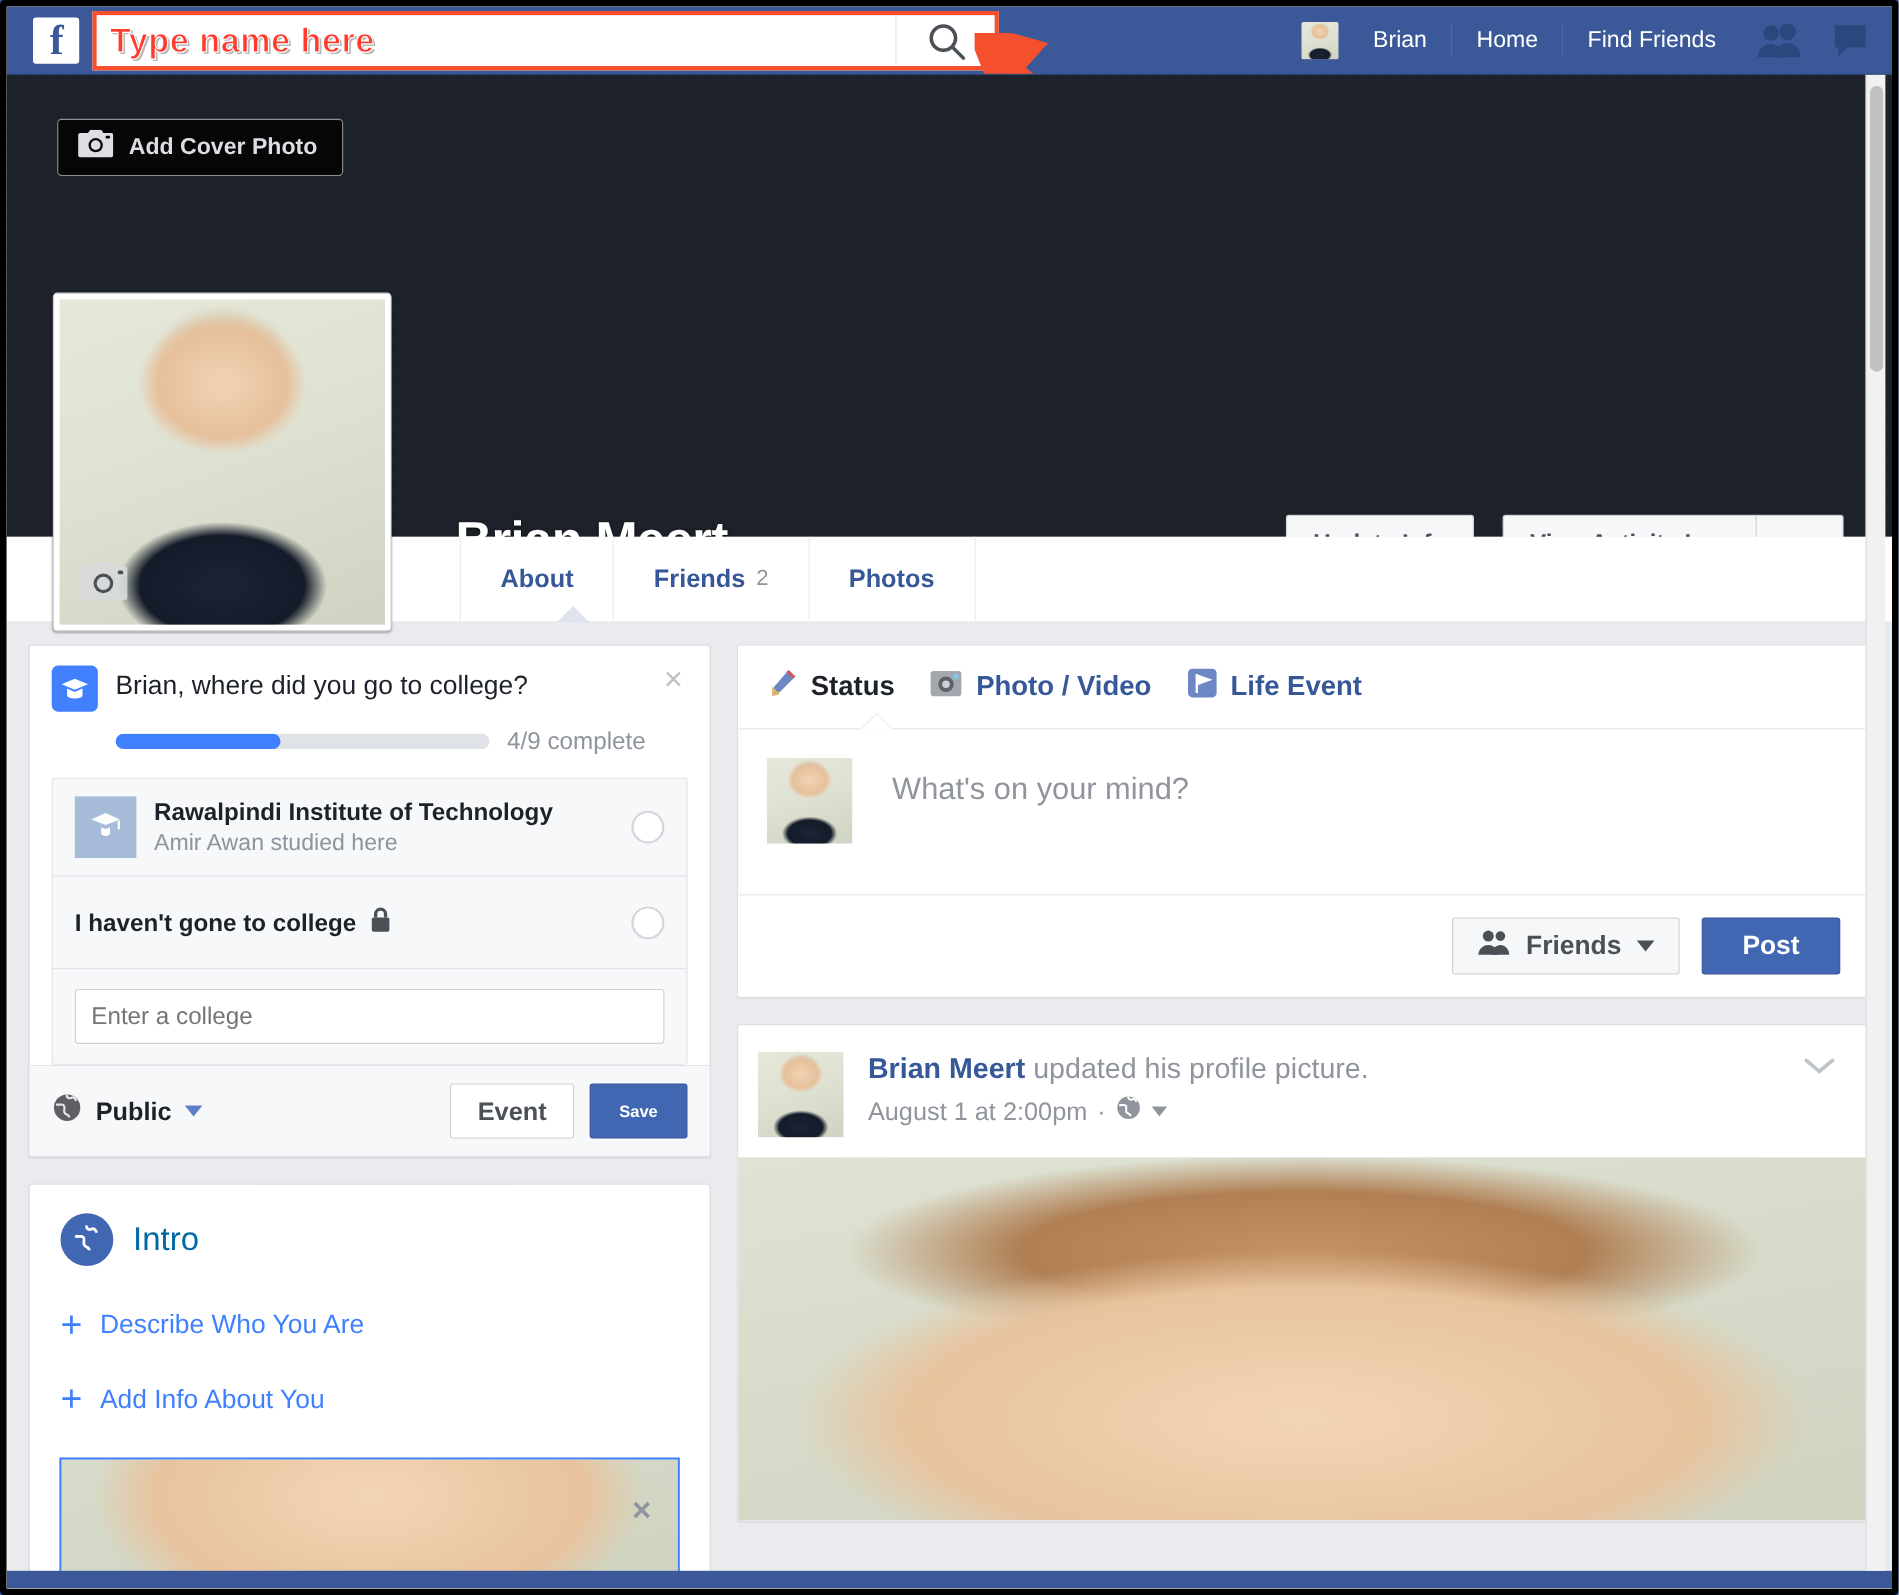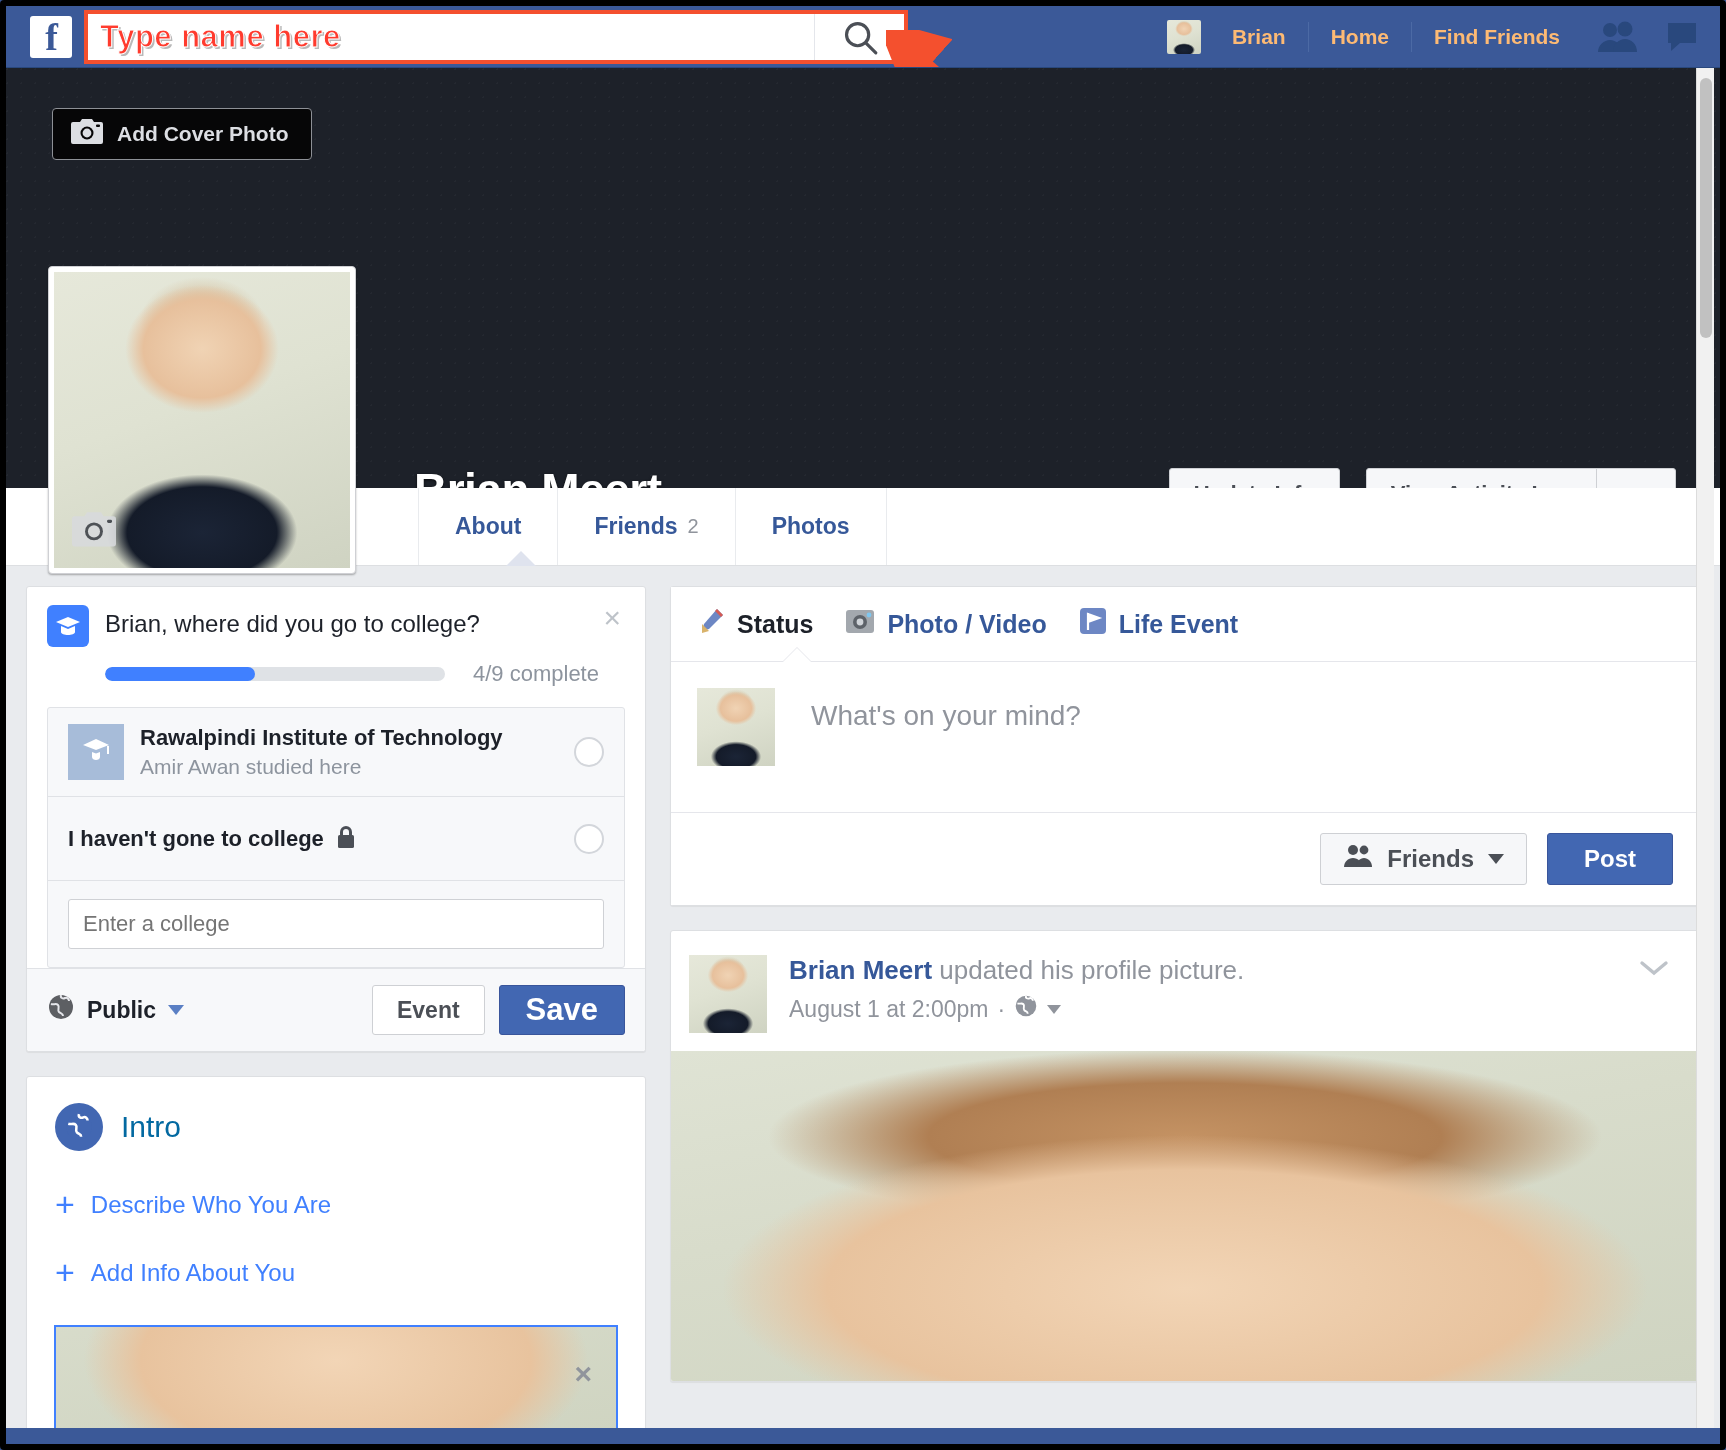--- a/index.html
+++ b/index.html
@@ -111,23 +111,23 @@
     padding-right: 6px;
   }
   .nav-avatar {
     width: 34px; height: 34px;
     border-radius: 2px;
     overflow: hidden;
     margin-right: 9px;
     flex: 0 0 auto;
   }
   .nav-link {
-    color: #fdba74;
+    color: #ffffff;
     font-size: 21px;
-    font-weight: bold;
+    font-weight: normal;
     padding: 0 22px;
     white-space: nowrap;
     line-height: 62px;
   }
   .nav-sep {
     width: 1px; height: 30px;
     background: #4c6aa5;
   }
   .nav-icon {
     padding: 0 14px;
@@ -313,21 +313,21 @@
     position: absolute;
     right: 24px; top: 16px;
     color: #bec3c9;
     font-size: 30px;
     line-height: 1;
   }
   #progress-row {
     display: flex;
     align-items: center;
     margin: 14px 0 0 58px;
-    gap: 28px;
+    gap: 16px;
   }
   #progress-track {
     width: 340px; height: 14px;
     background: #dfe2e6;
     border-radius: 7px;
     overflow: hidden;
   }
   #progress-fill {
     height: 100%;
     background: #4080ff;
@@ -402,21 +402,21 @@
     border-radius: 3px;
     color: #4b4f56;
     font-size: 23px; font-weight: bold;
     padding: 0 24px; height: 50px;
   }
   .btn-save {
     background: #4267b2;
     border: 1px solid #39559b;
     border-radius: 3px;
     color: #fff;
-    font-size: 31px; font-weight: bold;
+    font-size: 15px; font-weight: bold;
     padding: 0 26px; height: 50px;
   }
 
   
   #intro-card { padding: 26px 28px 0 28px; }
   #intro-head { display: flex; align-items: center; gap: 18px; }
   #intro-globe {
     width: 48px; height: 48px;
     background: #4267b2;
     border-radius: 50%;

